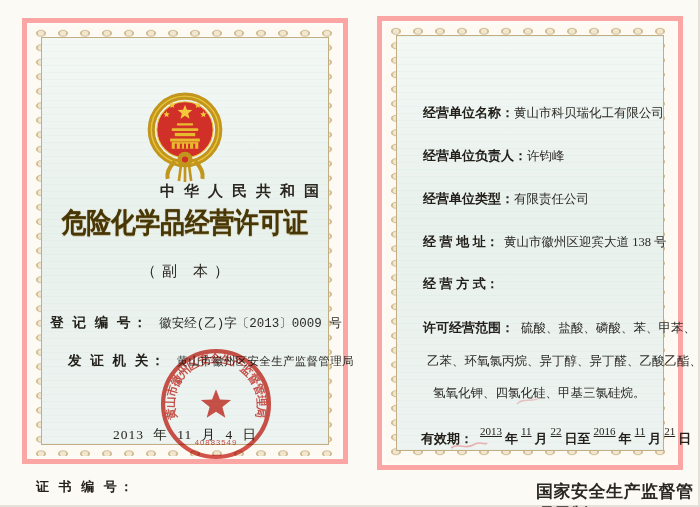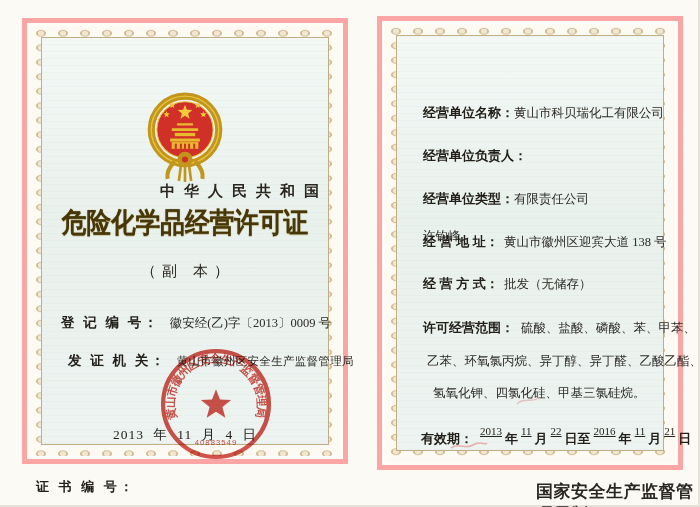--- a/index.html
+++ b/index.html
@@ -35,40 +35,40 @@
   .cert-title { position:absolute; top:166px; width:100%; text-align:center;
     font-size:28px; font-weight:bold; color:#463608; letter-spacing:0;
     transform:scaleX(0.88); text-shadow:0 0 1px #7c651d, 0 1px 0 rgba(150,120,40,.35);
     white-space:nowrap; }
   .copy-type { position:absolute; top:224px; width:100%; text-align:center;
     font-size:15px; color:#2a2620; letter-spacing:6px; padding-left:6px; }
 
   .lrow { position:absolute; left:26px; right:4px; display:flex; align-items:baseline; }
   .lrow .lab { font-size:13.5px; font-weight:bold; color:#23201b; letter-spacing:2.5px;
     flex:0 0 auto; margin-right:10px; white-space:nowrap; }
-  .lrow .val { font-family:Liberation Serif, serif; color:#2c2a26; white-space:nowrap; }
+  .lrow .val { font-family:Liberation Mono, monospace; color:#2c2a26; white-space:nowrap; }
   .row-reg    { top:276px;justify-content:center; }
   .row-reg .val { font-size:12.5px; }
   .row-issuer { top:314px; }
   .row-issuer .val { font-size:11.5px; letter-spacing:.3px; }
 
   .issue-date { position:absolute; top:388px; width:100%; text-align:center;
     font-family:"Liberation Serif", serif; font-size:13.5px; color:#26231e;
     word-spacing:5px; letter-spacing:1px; }
 
   .seal { position:absolute; left:116px; top:308px; width:116px; height:116px;
     opacity:.87; mix-blend-mode:multiply; }
 
   
   .rrow { position:absolute; left:26px; right:2px; display:flex; align-items:baseline; }
   .rrow .lab { font-size:13px; font-weight:bold; color:#23201b; flex:0 0 81px;
     white-space:nowrap; }
   .rrow .val { font-family:"Liberation Serif", serif; font-size:12.5px; color:#2c2a26;
     white-space:nowrap; }
-  .r1 { top:68px; }  .r2 { top:111px;flex-direction:column; } .r3 { top:154px; }
+  .r1 { top:68px; }  .r2 { top:111px; } .r3 { top:154px; }
   .r4 { top:197px; } .r5 { top:239px; }
   .scope-row { top:283px; }
   .scope-line { position:absolute; font-family:"Liberation Serif", serif;
     font-size:12.5px; color:#2c2a26; white-space:nowrap; }
   .scope-l2 { left:30px; top:317px; }
   .scope-l3 { left:22px; top:349px;margin-left:14px; }
 
   .validity { position:absolute; left:24px; top:394px; right:2px;
     display:flex; align-items:baseline; white-space:nowrap; }
   .validity .lab { font-size:13px; font-weight:bold; color:#23201b; margin-right:6px; }
@@ -187,21 +187,20 @@
           <span class="val">有限责任公司</span>
         </div>
 
         <div class="rrow r4">
           <span class="lab">经 营 地 址：</span>
           <span class="val">黄山市徽州区迎宾大道 138 号</span>
         </div>
 
         <div class="rrow r5">
           <span class="lab">经 营 方 式：</span>
-          <span class="val">批发（无储存）</span>
         </div>
 
         <div class="rrow scope-row">
           <span class="lab" style="flex-basis:98px">许可经营范围：</span>
           <span class="val">硫酸、盐酸、磷酸、苯、甲苯、</span>
         </div>
         <div class="scope-line scope-l2">乙苯、环氧氯丙烷、异丁醇、异丁醛、乙酸乙酯、</div>
         <div class="scope-line scope-l3">氢氧化钾、四氯化硅、甲基三氯硅烷。</div>
 
         <div class="validity">

